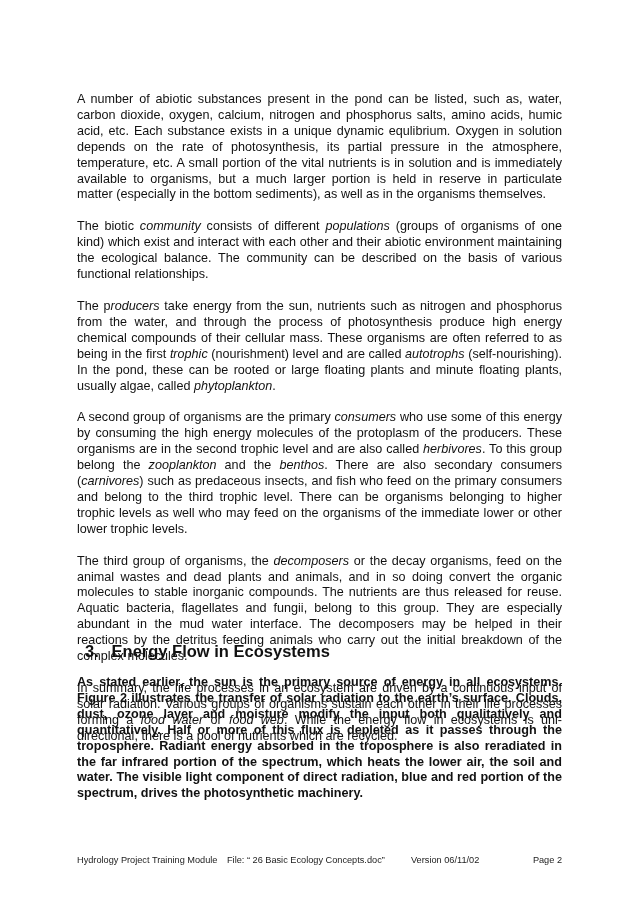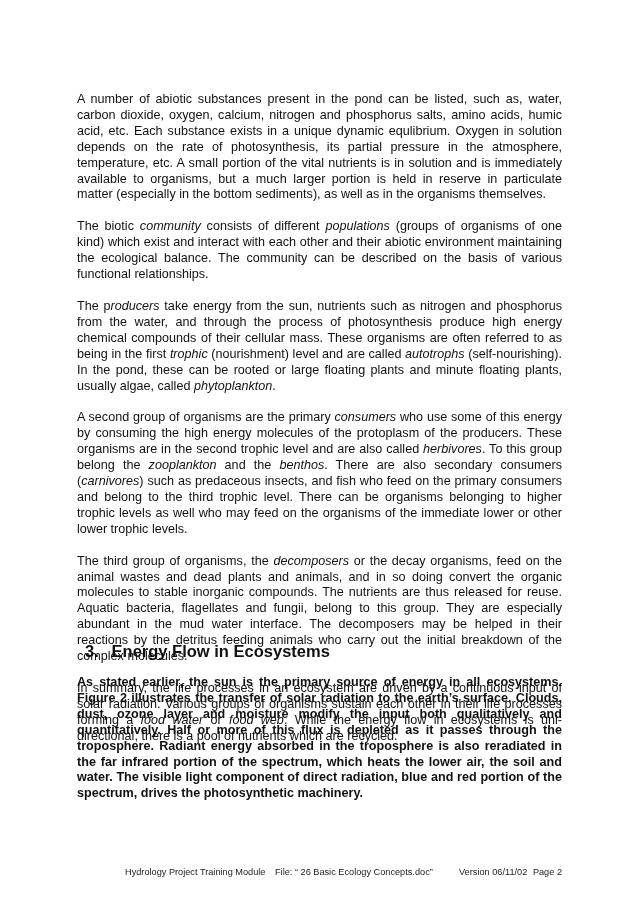--- a/index.html
+++ b/index.html
@@ -55,23 +55,22 @@
       position: absolute;
       left: 77px;
       top: 851px;
       width: 485px;
       font-size: 9.2px;
       color: #222222;
       height: 12px;
     }
     .footer span {
       position: absolute;
-      top: 16px;
+      top: 4px;
       white-space: nowrap;
-      margin-left: 48px;
     }
     .f-module { left: 0; }
     .f-file { left: 150px; }
     .f-version { left: 334px; }
     .f-page { right: 0; text-align: right; }
   </style>
 </head>
 <body>
 
 <div class="page">

